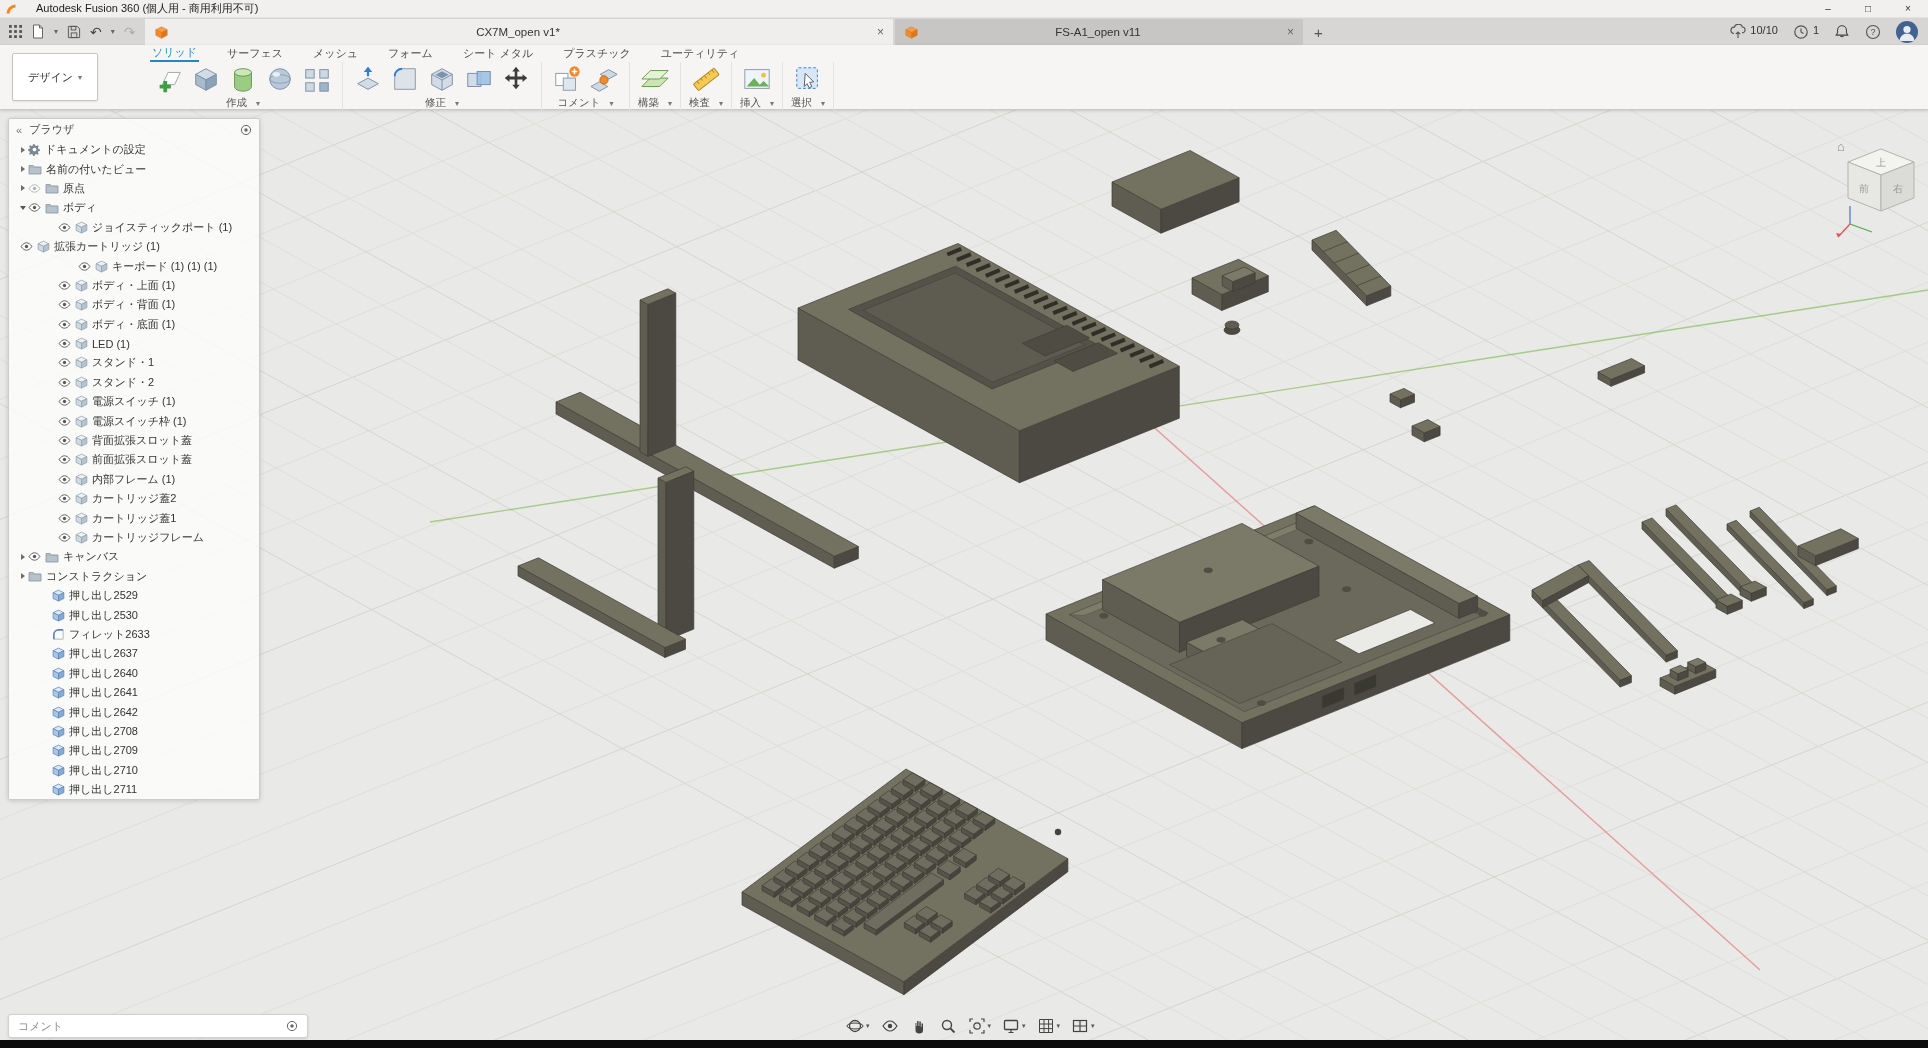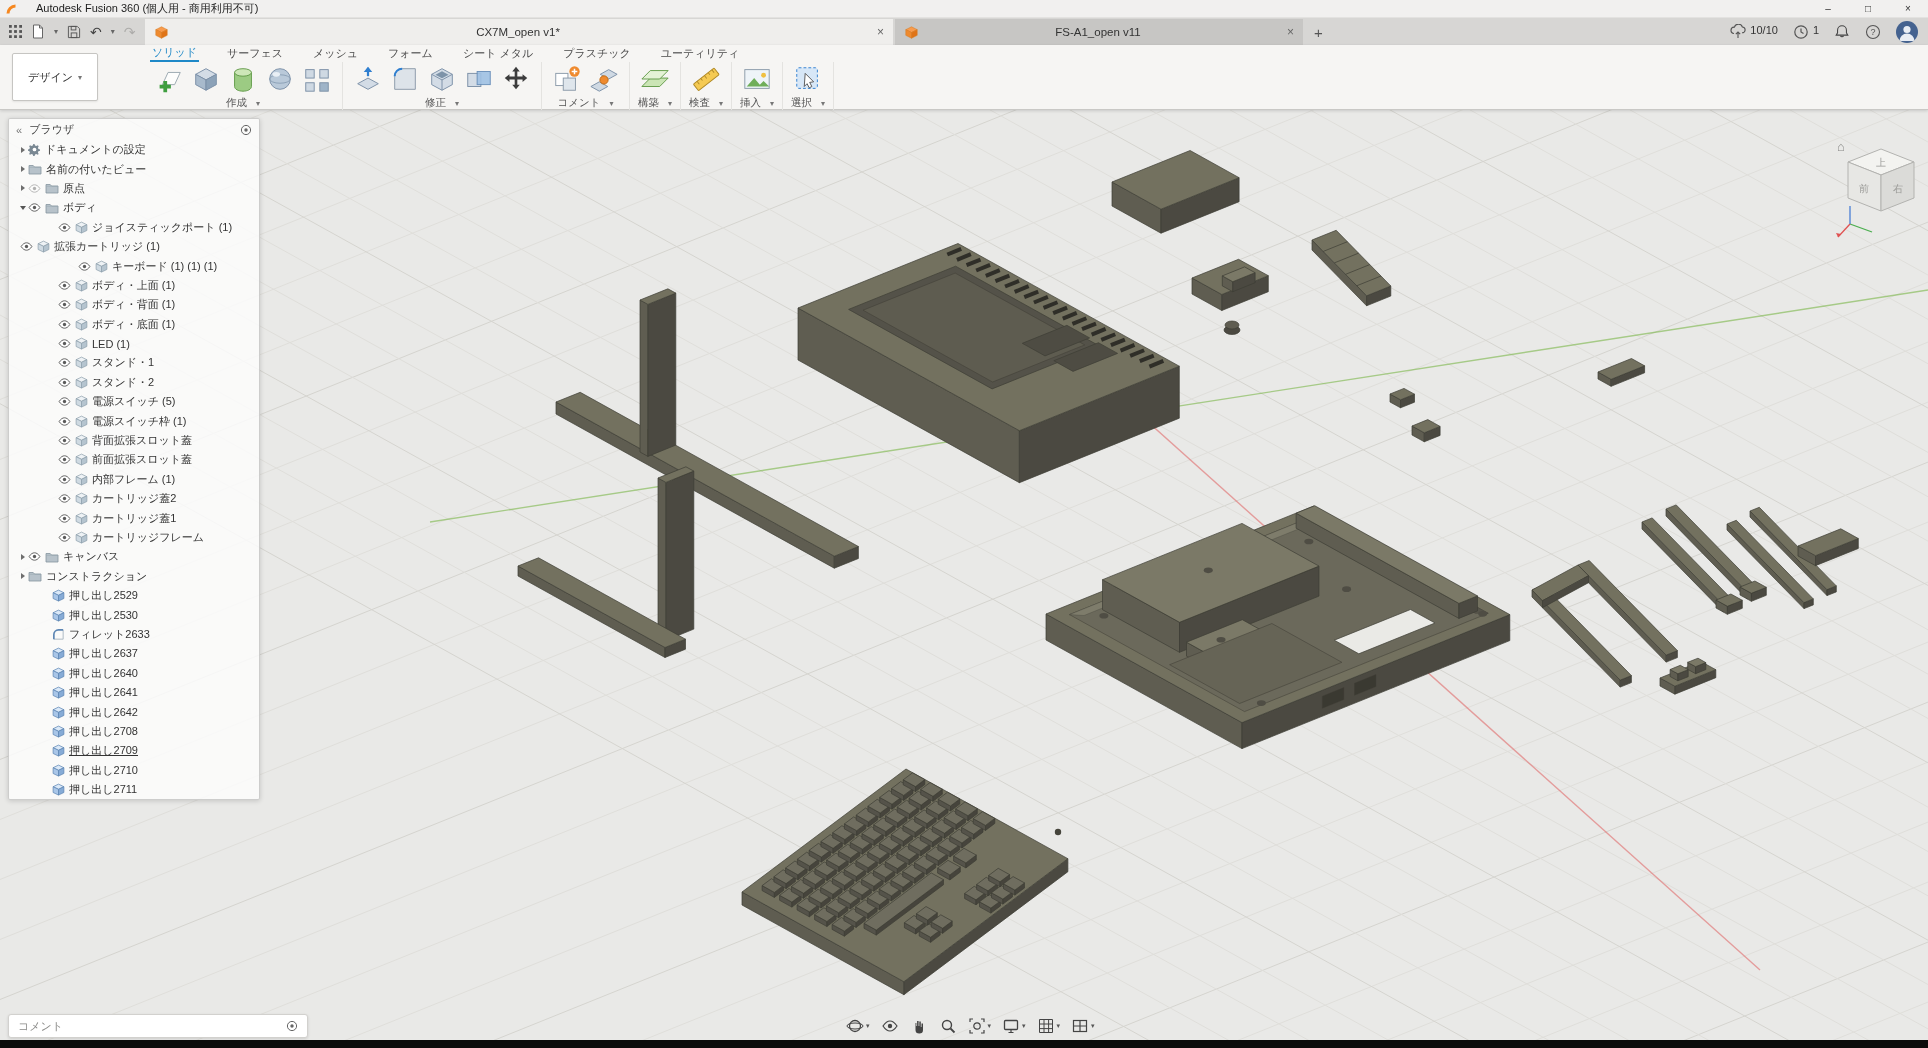--- a/index.html
+++ b/index.html
@@ -1096,21 +1096,21 @@
               <circle cx="7" cy="7" r="1.8" fill="#5a5a5a"></circle>
             </svg>
           </span>
           <span class="ticon">
             <svg width="13" height="13" viewBox="0 0 14 14">
               <path d="M7 1.2 12.8 4 7 6.8 1.2 4z" fill="#eef2f5" stroke="#8fa0ad" stroke-width=".8"></path>
               <path d="M1.2 4 7 6.8V13L1.2 10.2z" fill="#cfdae2" stroke="#8fa0ad" stroke-width=".8"></path>
               <path d="M12.8 4 7 6.8V13l5.8-2.8z" fill="#b5c4cf" stroke="#8fa0ad" stroke-width=".8"></path>
             </svg>
           </span>
-          <span class="tlabel">電源スイッチ (5)</span>
+          <span class="tlabel">電源スイッチ (1)</span>
         </div>
         <div class="trow" style="padding-left: 38px;">
           <span class="arr"></span>
           <span class="ticon">
             <svg width="13" height="13" viewBox="0 0 14 14">
               <path d="M1.2 7C3 4.2 5 3 7 3s4 1.2 5.8 4C11 9.8 9 11 7 11S3 9.8 1.2 7z" fill="#fff" stroke="#5a5a5a"></path>
               <circle cx="7" cy="7" r="1.8" fill="#5a5a5a"></circle>
             </svg>
           </span>
           <span class="ticon">
@@ -1330,21 +1330,21 @@
           <span class="arr"></span>
           <span class="ticon">
             <svg width="13" height="13" viewBox="0 0 14 14">
               <path d="M7 1.2 12.8 4 7 6.8 1.2 4z" fill="#dbe9f8" stroke="#5d86b4" stroke-width=".8"></path>
               <path d="M1.2 4 7 6.8V13L1.2 10.2z" fill="#a9c6e8" stroke="#5d86b4" stroke-width=".8"></path>
               <path d="M12.8 4 7 6.8V13l5.8-2.8z" fill="#86abd6" stroke="#5d86b4" stroke-width=".8"></path>
             </svg>
           </span>
           <span class="tlabel">押し出し2708</span>
         </div>
-        <div class="trow" style="padding-left: 32px; text-decoration: underline;">
+        <div class="trow" style="padding-left: 32px;">
           <span class="arr"></span>
           <span class="ticon">
             <svg width="13" height="13" viewBox="0 0 14 14">
               <path d="M7 1.2 12.8 4 7 6.8 1.2 4z" fill="#dbe9f8" stroke="#5d86b4" stroke-width=".8"></path>
               <path d="M1.2 4 7 6.8V13L1.2 10.2z" fill="#a9c6e8" stroke="#5d86b4" stroke-width=".8"></path>
               <path d="M12.8 4 7 6.8V13l5.8-2.8z" fill="#86abd6" stroke="#5d86b4" stroke-width=".8"></path>
             </svg>
           </span>
           <span class="tlabel">押し出し2709</span>
         </div>

